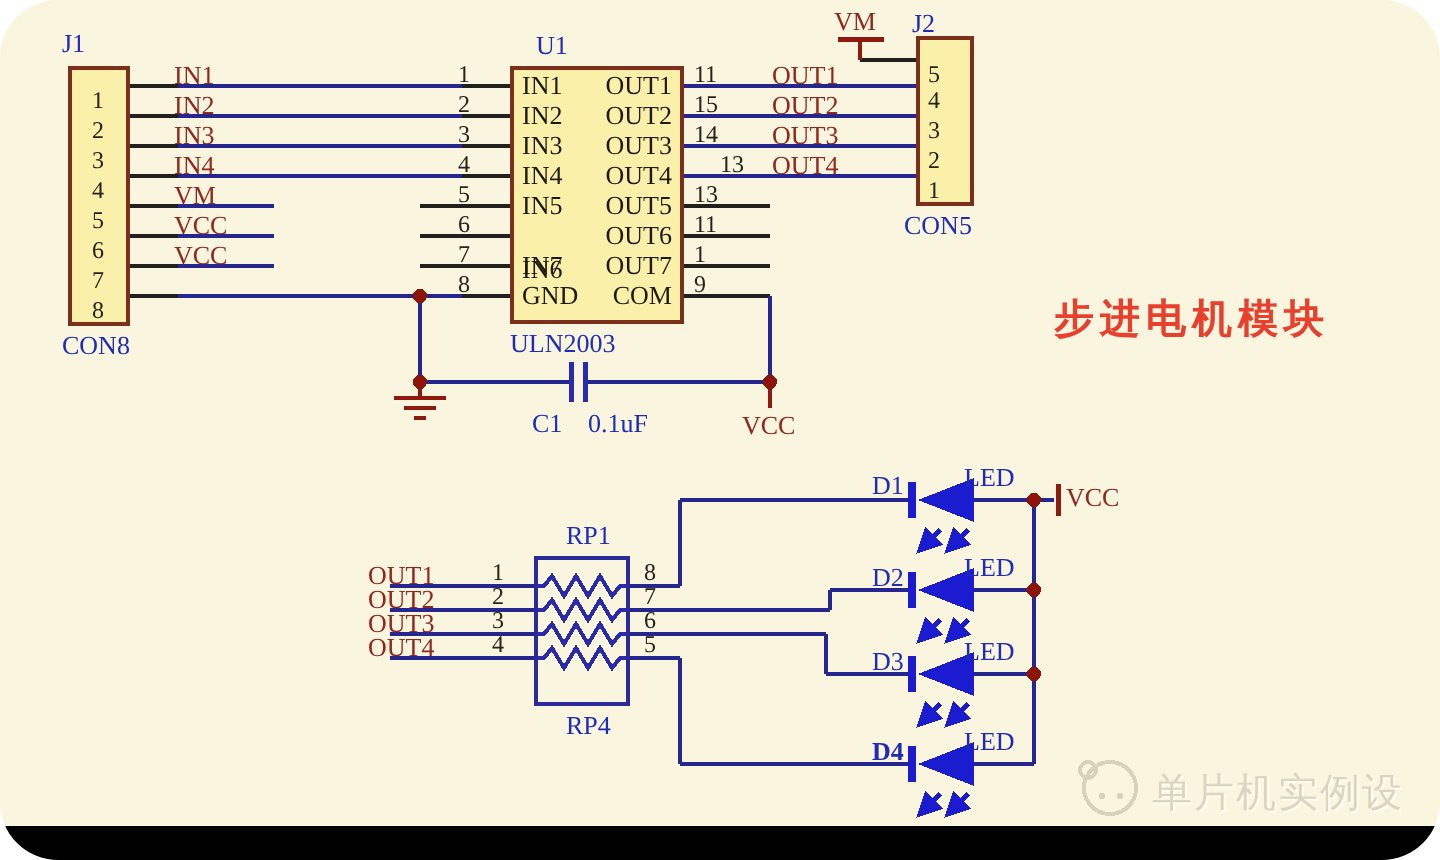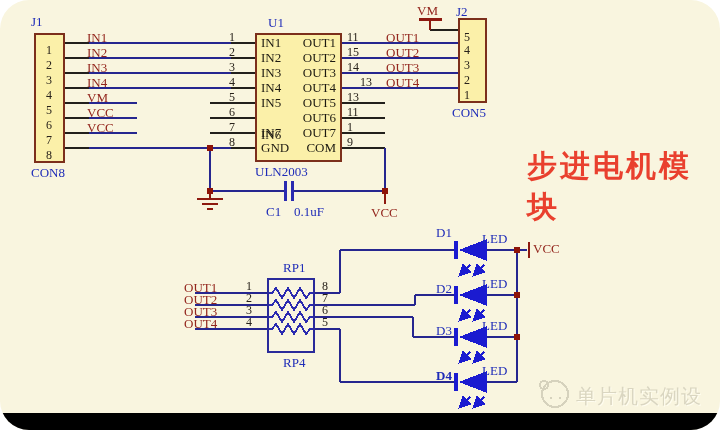--- a/index.html
+++ b/index.html
@@ -12,21 +12,21 @@
   .pinlbl{color:#1d1a12;font-size:13px;}
   .r{width:56px;text-align:right;}
   .part{position:absolute;background:#fbf0a9;border:2px solid #7c2f1b;box-sizing:border-box;}
   .rpbox{position:absolute;background:transparent;border:2px solid #2a2a9a;box-sizing:border-box;}
   #svg{position:absolute;left:0;top:0;}
   .w{stroke:#26268f;stroke-width:2;fill:none;}
   .p{stroke:#22201c;stroke-width:2;fill:none;}
   .rd{stroke:#8e1a10;stroke-width:2;fill:none;}
   .zz{stroke:#2a2ab0;stroke-width:2;fill:none;}
   .ledline{stroke:#1b1bd0;stroke-width:2.5;fill:none;}
-  #title{position:absolute;left:527px;top:146px;font-size:30px;font-weight:bold;
+  #title{position:absolute;left:527px;top:146px;font-size:20px;font-weight:bold;
          letter-spacing:3px;color:#e9402e;}
   #wmtext{position:absolute;left:576px;top:383px;font-size:20px;color:#dad6c1;
           letter-spacing:1px;text-shadow:1px 1px 0 #fffdf0;}
   #blackbar{position:absolute;left:0;top:413px;width:720px;height:17px;background:#000;}
 </style>
 </head>
 <body>
 
 <div id="canvas">
 
@@ -262,21 +262,21 @@
     <span class="lbl net" style="left: 184px; top: 305px;">OUT3</span>
     <span class="lbl net" style="left: 184px; top: 317px;">OUT4</span>
     <span class="lbl num" style="left: 246px; top: 280px;">1</span>
     <span class="lbl num" style="left: 246px; top: 292px;">2</span>
     <span class="lbl num" style="left: 246px; top: 304px;">3</span>
     <span class="lbl num" style="left: 246px; top: 316px;">4</span>
     <span class="lbl num" style="left: 322px; top: 280px;">8</span>
     <span class="lbl num" style="left: 322px; top: 292px;">7</span>
     <span class="lbl num" style="left: 322px; top: 304px;">6</span>
     <span class="lbl num" style="left: 322px; top: 316px;">5</span>
-    <span class="lbl des" style="left: 436px; top: 226px; font-family: Liberation Serif, serif;">D1</span>
+    <span class="lbl des" style="left: 436px; top: 236px; font-family: Liberation Serif, serif;">D1</span>
     <span class="lbl des" style="left: 482px; top: 232px;">LED</span>
     <span class="lbl des" style="left: 436px; top: 282px;">D2</span>
     <span class="lbl des" style="left: 482px; top: 277px;">LED</span>
     <span class="lbl des" style="left: 436px; top: 324px;">D3</span>
     <span class="lbl des" style="left: 482px; top: 319px;">LED</span>
     <span class="lbl des" style="left: 436px; top: 369px; font-weight: bold;">D4</span>
     <span class="lbl des" style="left: 482px; top: 364px;">LED</span>
   </div>
 
 </body></html>

